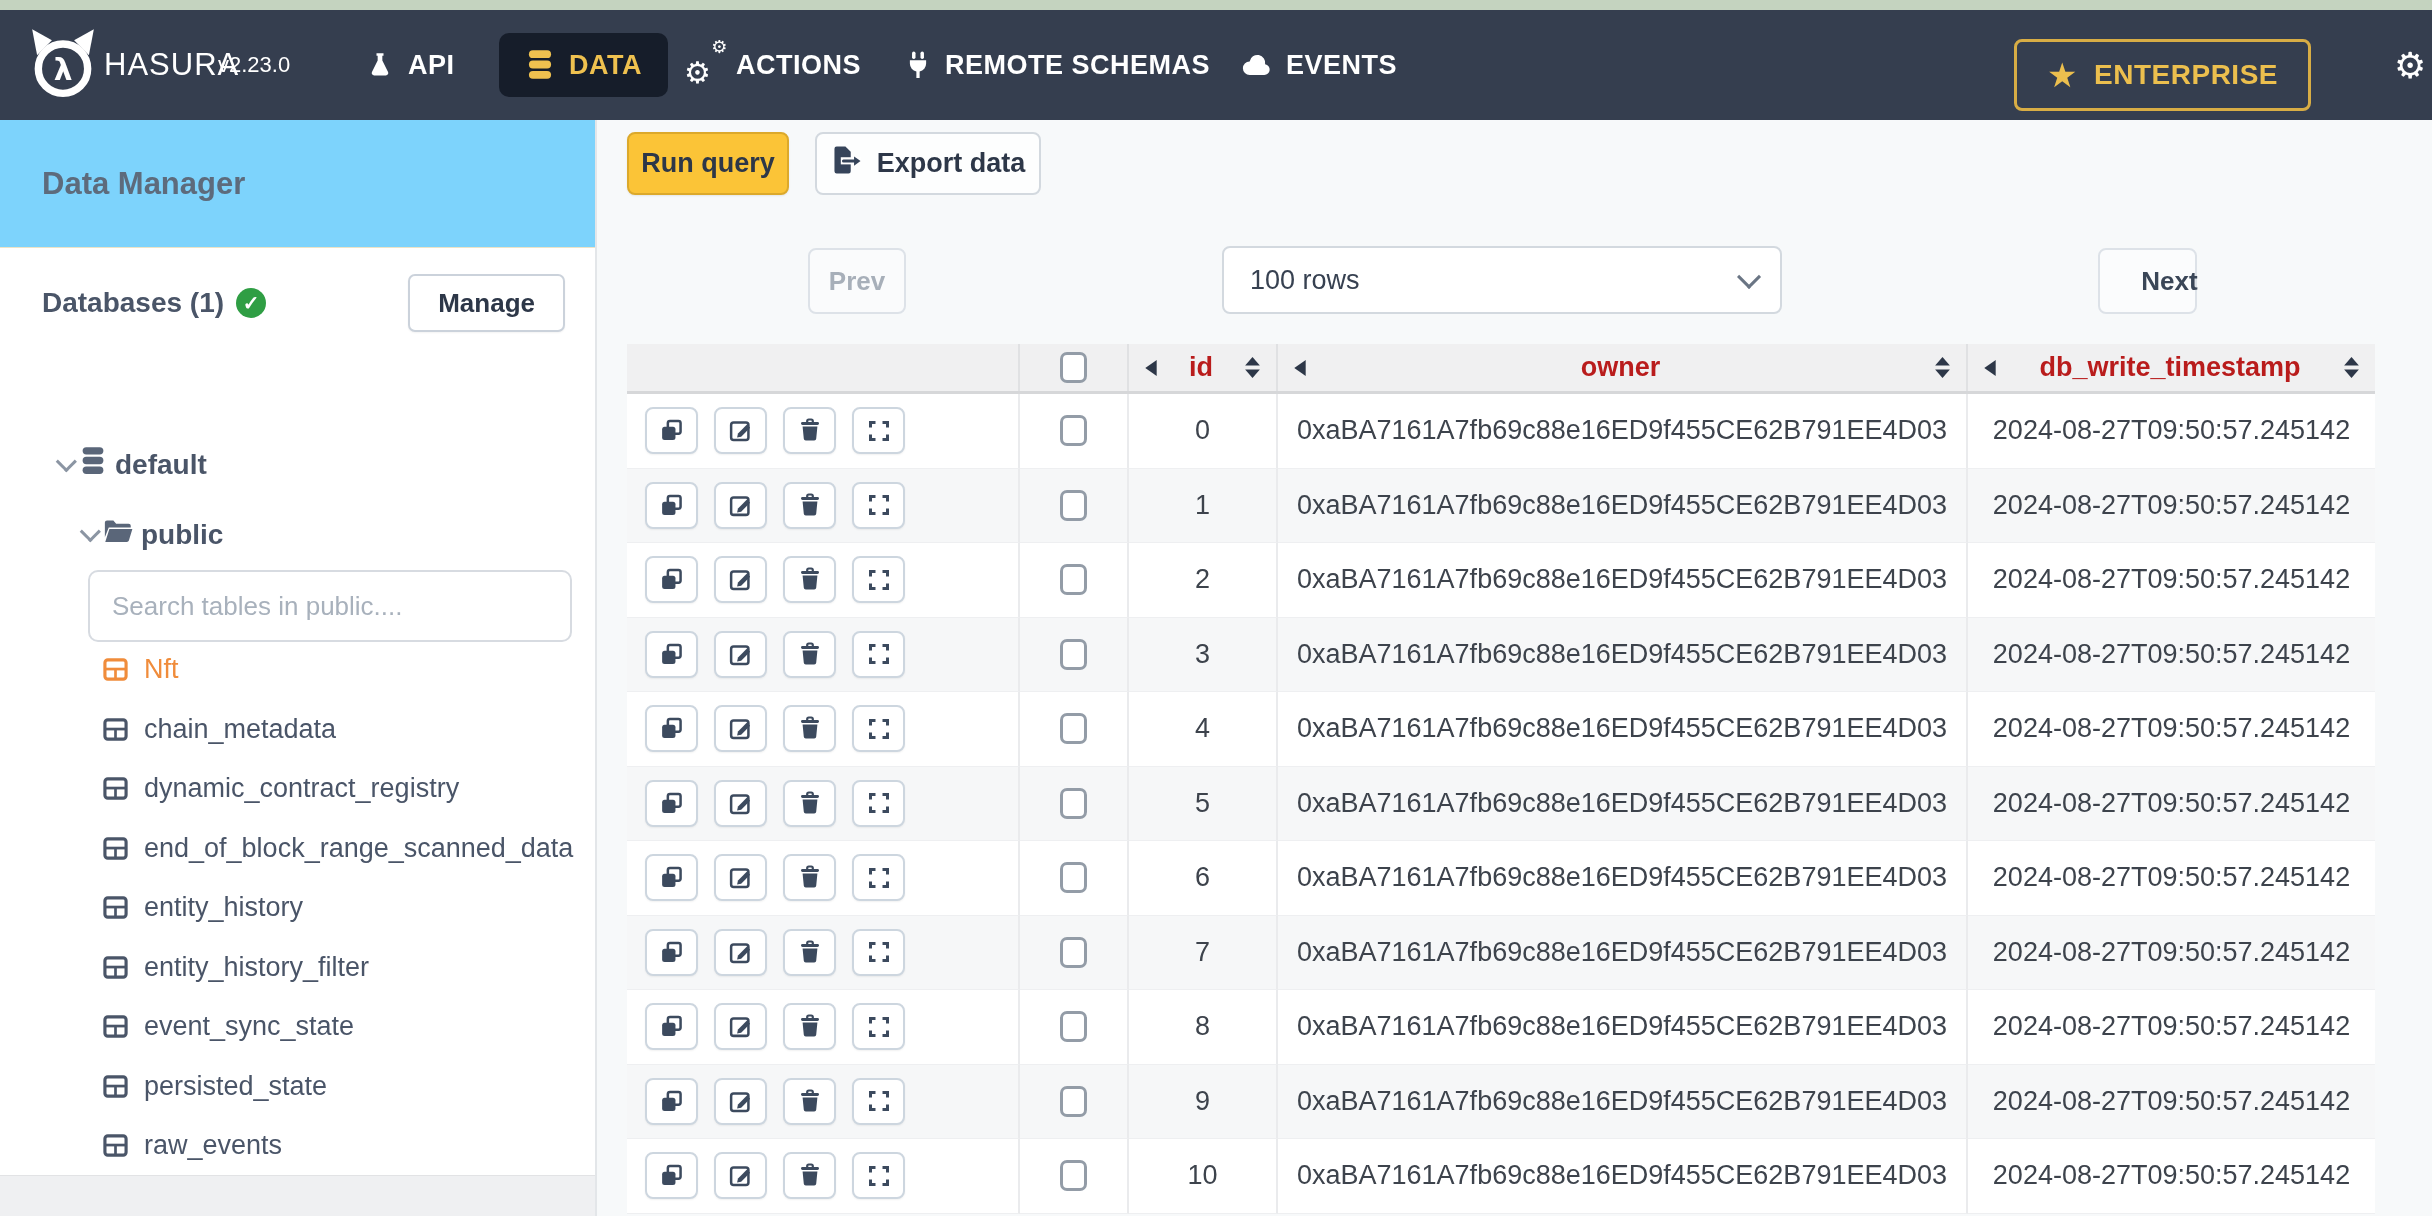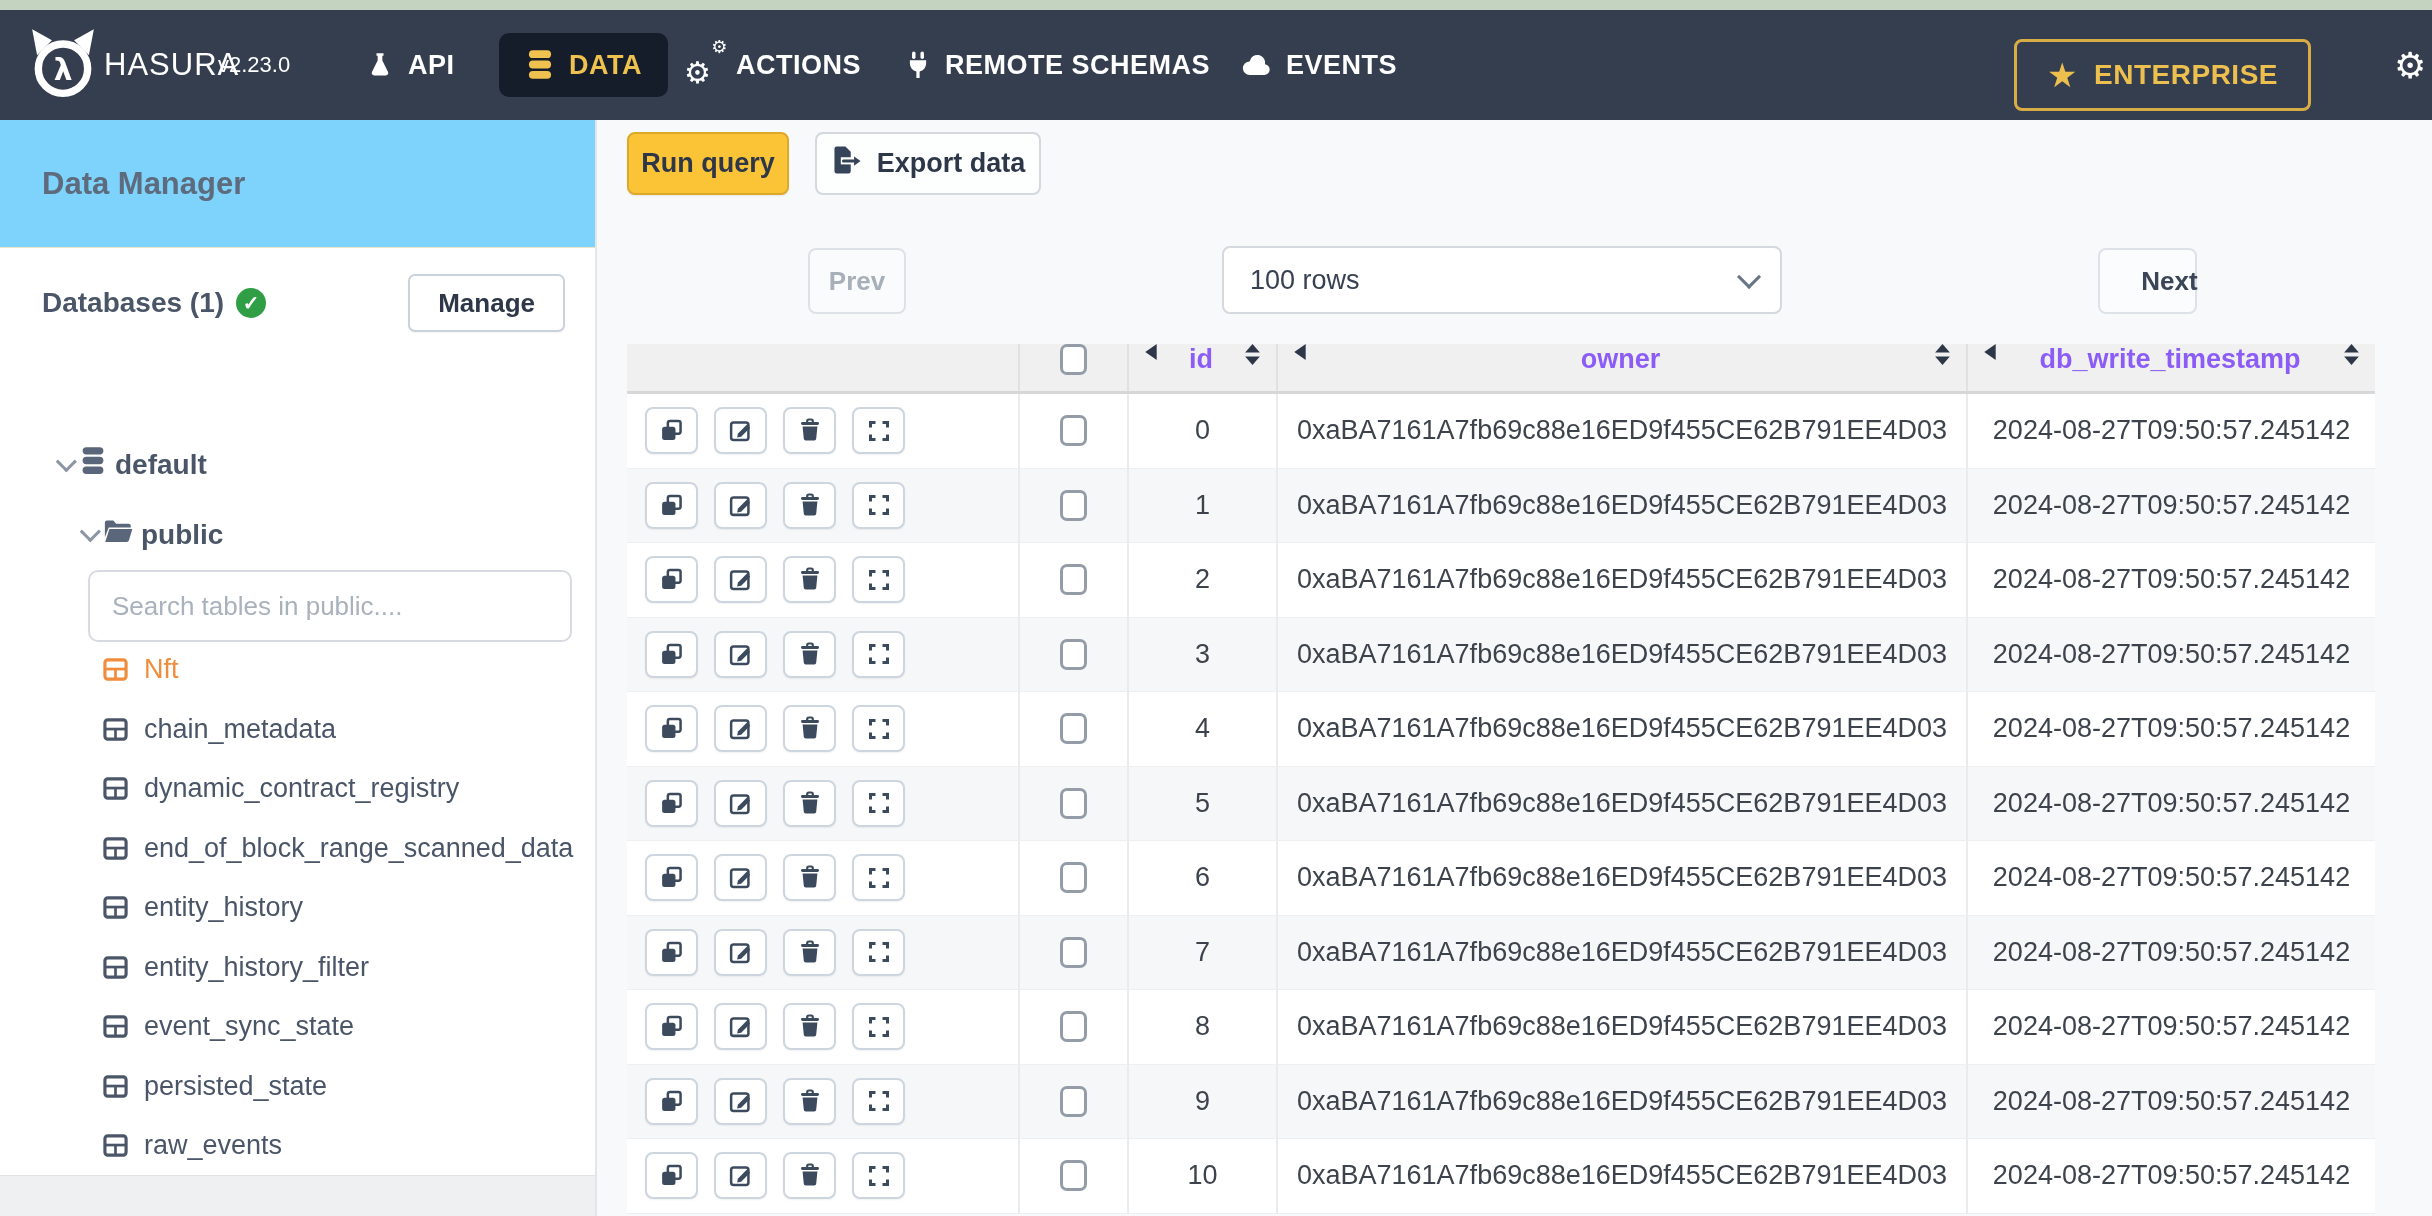--- a/index.html
+++ b/index.html
@@ -92,22 +92,22 @@
   .rows-select .sel-chev { margin-left:auto; width:17px; height:17px; border-right:3px solid #6A7584;
                  border-bottom:3px solid #6A7584; transform:rotate(45deg) translateY(-5px); }
   .next-btn { position:absolute; left:2098px; top:248px; width:99px; height:66px; background:#FBFCFD;
               border:2px solid #DDE2E8; border-radius:8px; font-size:26px; font-weight:bold;
               color:#3A4657; display:flex; align-items:center; justify-content:center; cursor:pointer;padding-left:44px; }
 
   
   .grid { position:absolute; left:627px; top:344px; width:1748px; }
   .thead, .trow { display:grid; grid-template-columns:393px 109px 149px 690px 407px; }
   .thead { height:50px; background:#F0F0F1; border-bottom:3px solid #D6D7D9; }
-  .thead .hcell { display:flex; border-right:2px solid #E0E1E3;
-                  font-size:27px; font-weight:bold; color:#8b5cf6; }
+  .thead .hcell { display:flex; align-items:center; border-right:2px solid #E0E1E3;
+                  font-size:27px; font-weight:bold; color:#b91c1c; }
   .thead .hcell:last-child { border-right:none; }
   .hcell.sortable { justify-content:space-between; padding:0 16px; }
   .hcell.center { justify-content:center; }
   .trow { height:74.5px; background:#FFF; }
   .trow:nth-child(even) { background:#F6F7F8; }
   .cell { display:flex; align-items:center; justify-content:center; border-right:2px solid #EAEBED;
           border-bottom:1px solid #EEEFF1; font-size:27px; color:#3D434C; overflow:hidden; }
   .cell:last-child { border-right:none; }
   .c-actions { justify-content:flex-start; padding-left:18px; gap:16px; }
   .act-btn { width:53px; height:47px; background:#FFF; border:2px solid #CDD6DF; border-radius:8px;

